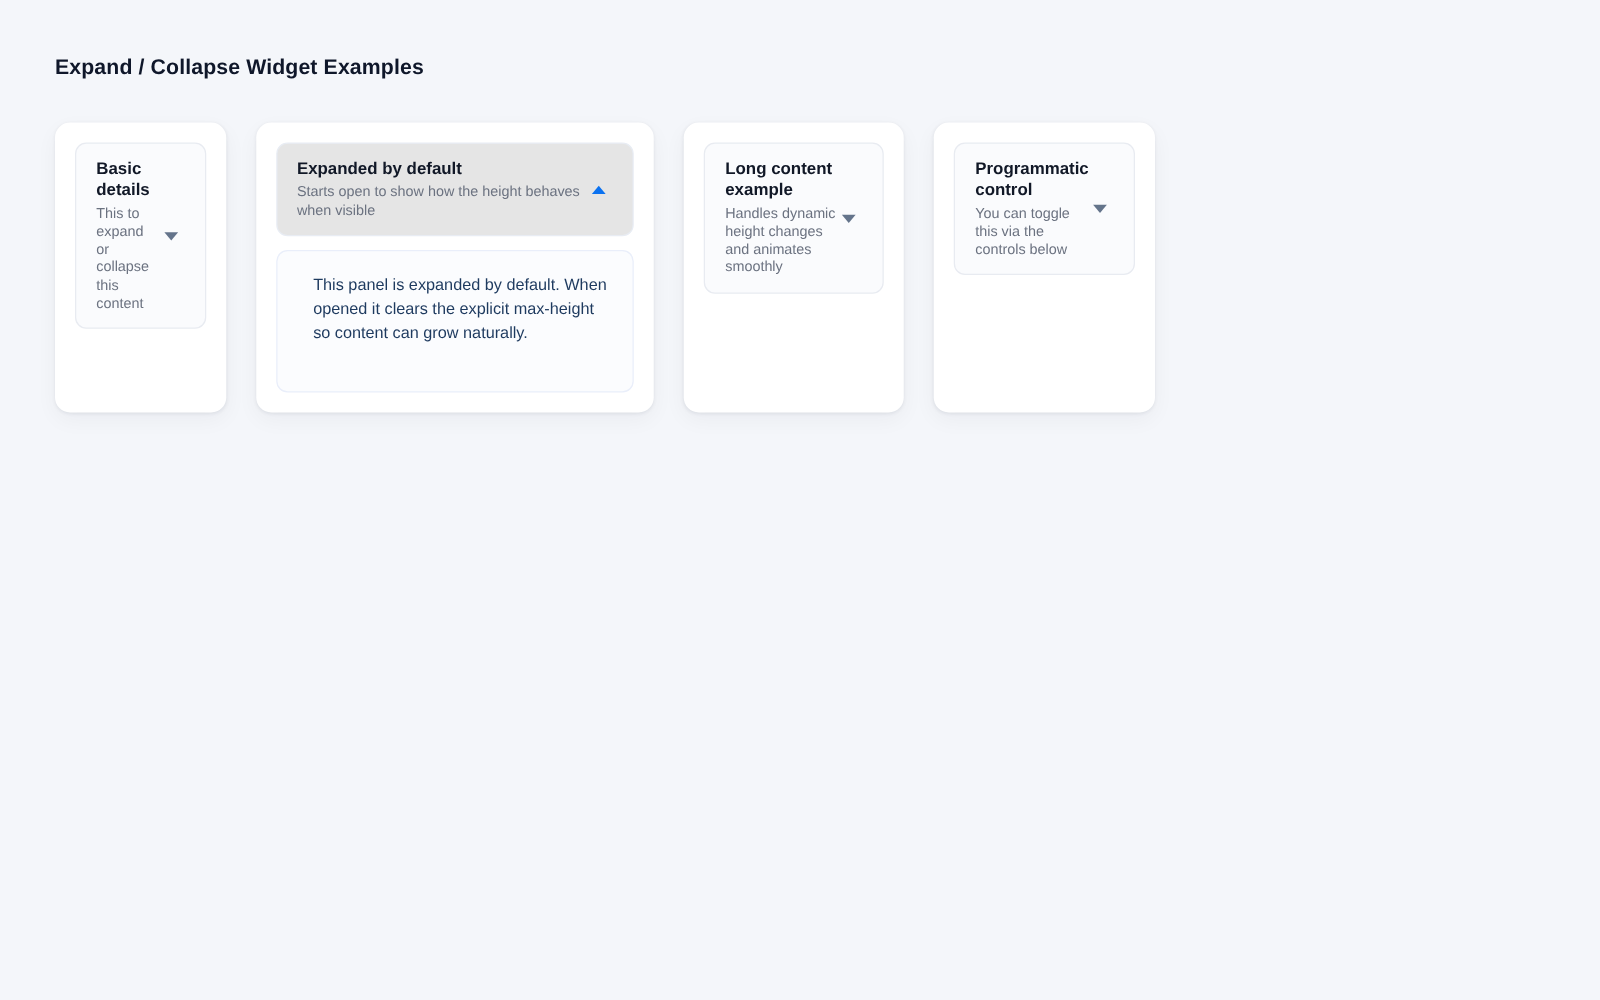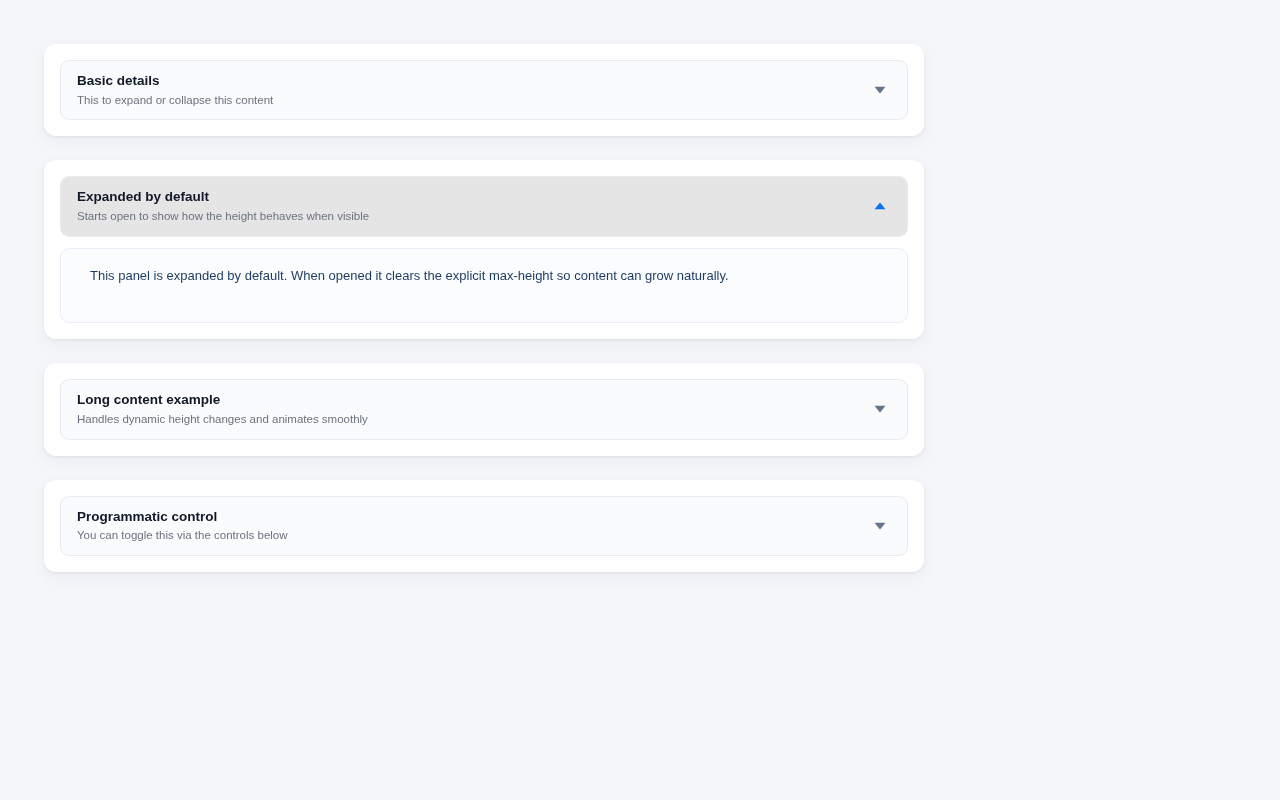--- a/index.html
+++ b/index.html
@@ -26,21 +26,20 @@
     font-size: 17px;
     font-weight: bold;
     color: #0f172a;
     letter-spacing: 0.1px;
     margin: 0 0 34px 0;
     line-height: 1.2;
   }
 
   .widget-list {
     display: flex;
-    flex-direction: column;
     gap: 24px;
     width: 880px;
   }
 
   
   .widget-card {
     background: #ffffff;
     border-radius: 12px;
     box-shadow: 0 1px 3px rgba(15, 23, 42, 0.07),
                 0 6px 18px rgba(15, 23, 42, 0.045);
@@ -128,20 +127,21 @@
     padding: 7px 13px;
     border-radius: 999px;
     white-space: nowrap;
   }
 </style>
 </head>
 <body>
 
 <div class="page">
 
+  <h1 class="page-title">Expand / Collapse Widget Examples</h1>
 
   <div class="widget-list">
 
     <div class="widget-card">
       <div class="widget-header">
         <div class="header-text">
           <span class="header-title">Basic details</span>
           <span class="header-subtitle">This to expand or collapse this content</span>
         </div>
         <span class="chevron">

